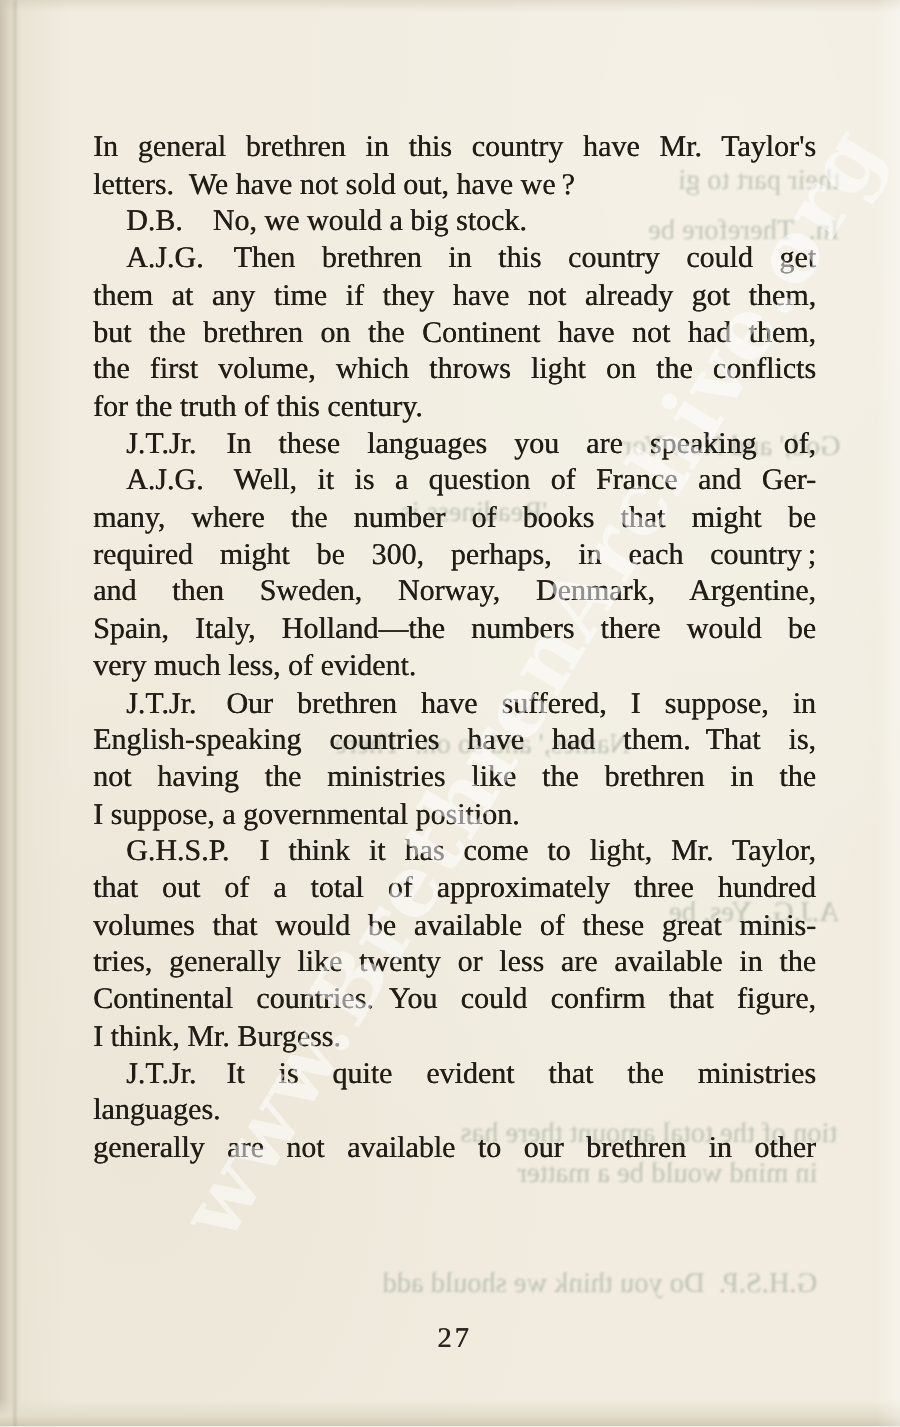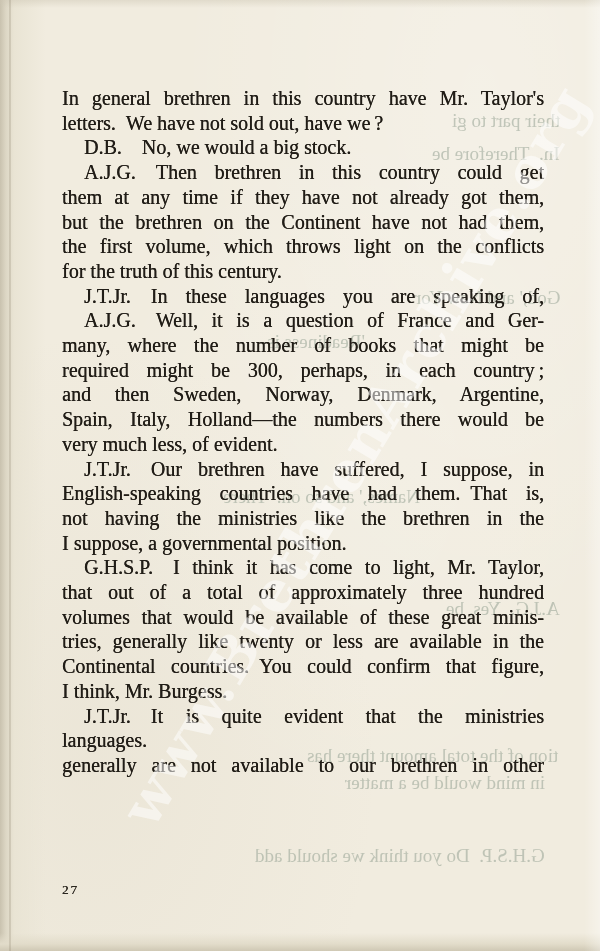--- a/index.html
+++ b/index.html
@@ -46,21 +46,21 @@
     position:absolute;left:62px;top:86px;width:482px;z-index:2;
     font-size:20px;line-height:24.7px;color:#211d17;
     text-shadow:.25px 0 0 currentColor;
   }
   .paragraph{margin:0;}
   .paragraph.indent .line:first-child{text-indent:22px;}
   .line{text-align:left;}
   .line.just{text-align:justify;text-align-last:justify;text-justify:inter-word;}
   #folio{
     position:absolute;left:62px;top:882px;width:482px;z-index:2;
-    font-size:13px;letter-spacing:2px;color:#2a261f;
+    text-align:center;font-size:19px;letter-spacing:2px;color:#2a261f;
     text-shadow:.25px 0 0 currentColor;
   }
   
   #watermark{
     position:absolute;top:455px;left:355px;z-index:4;pointer-events:none;
     transform:translate(-50%,-50%) rotate(-59deg);
     font-family:"DejaVu Serif",serif;font-weight:bold;font-size:56px;
     letter-spacing:2px;white-space:nowrap;
     color:rgba(255,255,255,.52);
   }

